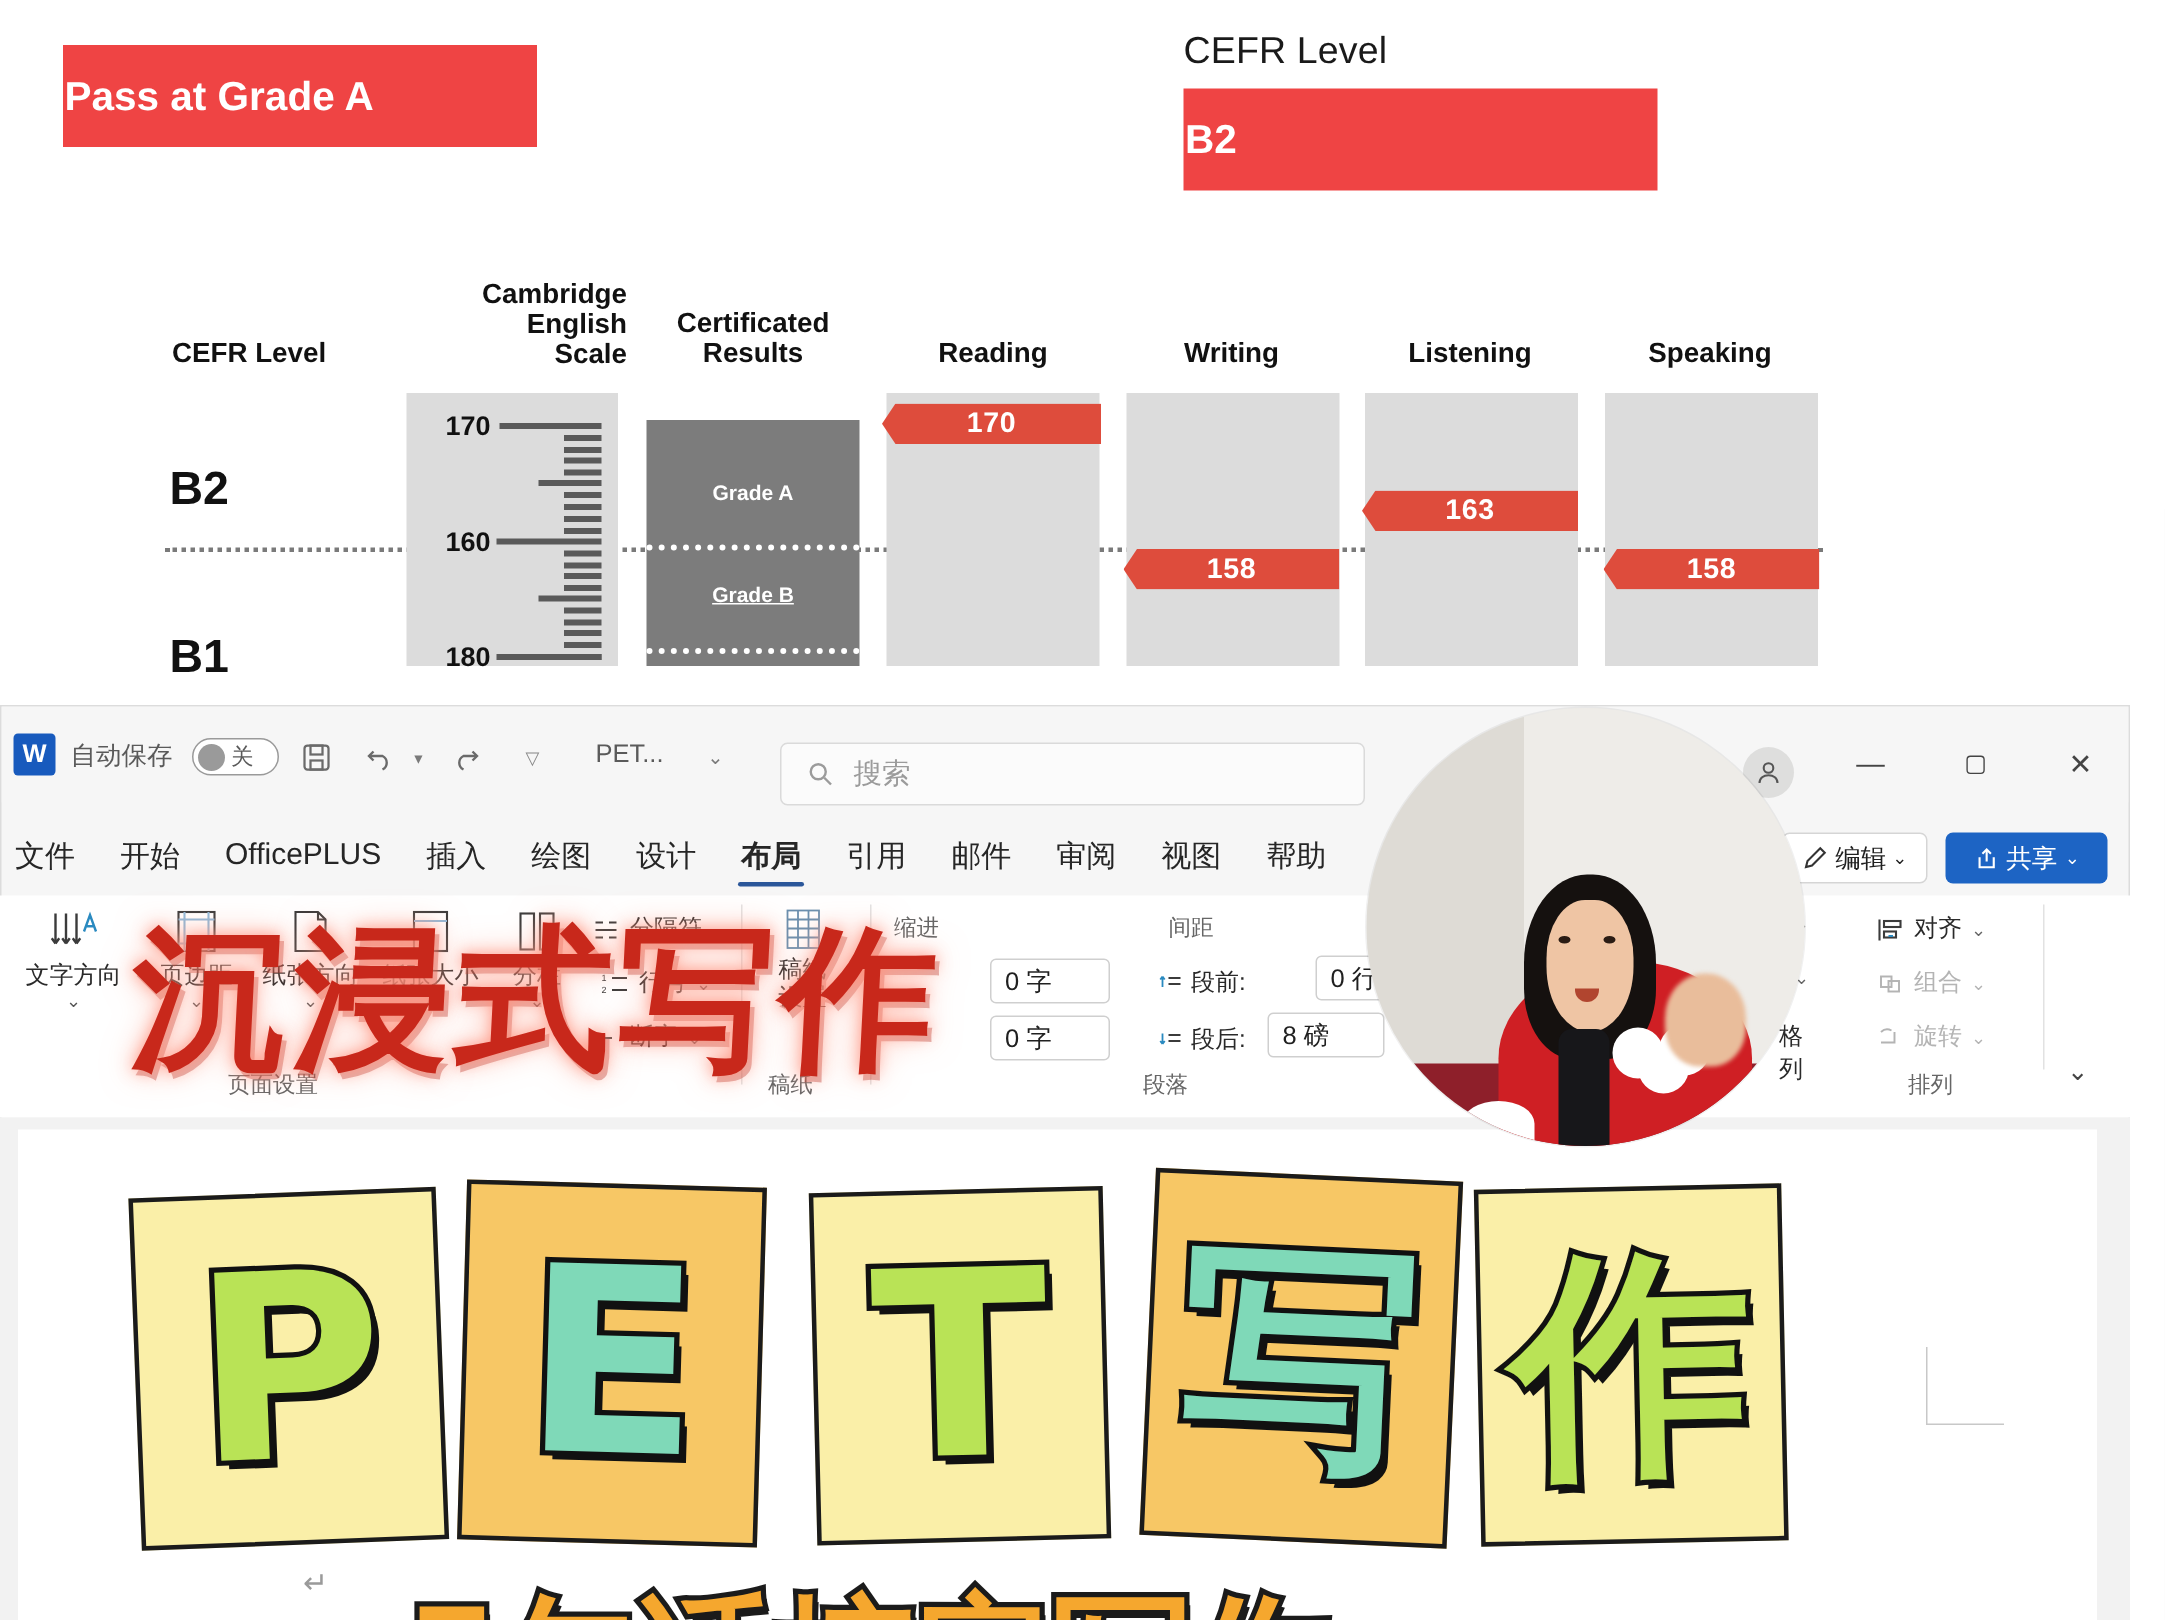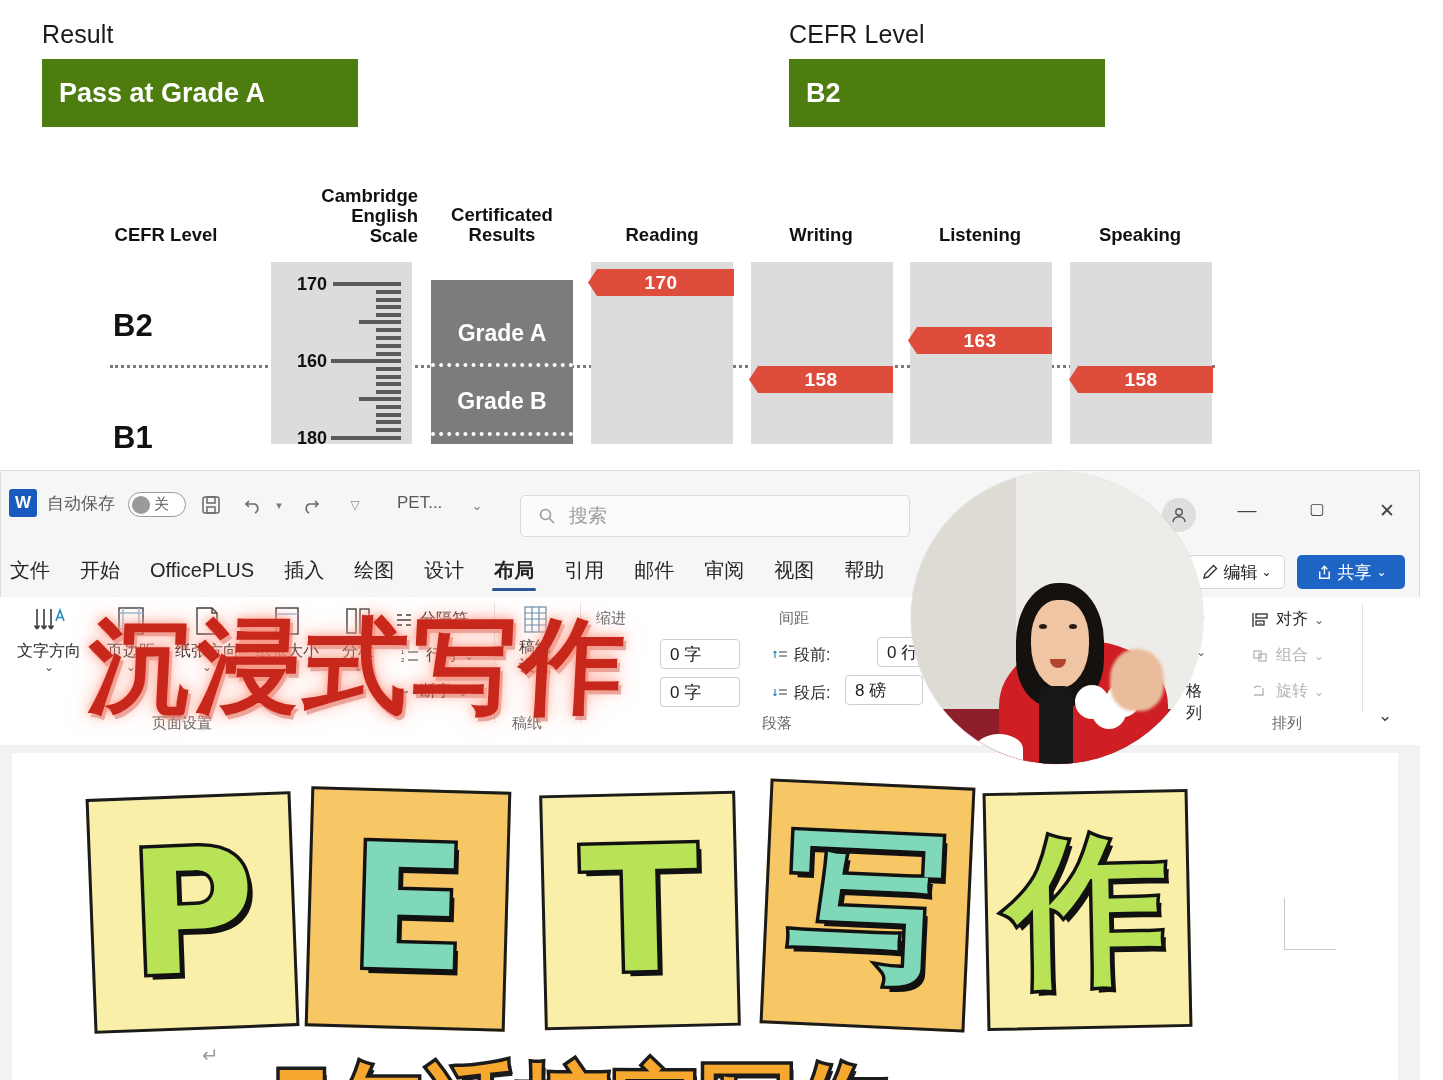--- a/index.html
+++ b/index.html
@@ -12,40 +12,40 @@
 
   
   #report { position: absolute; left: 0; top: 0; width: 1443px; height: 470px; background: #fff; }
 
   .summary-card { position: absolute; }
   .summary-label {
     font-size: 25px; color: #1a1a1a; font-weight: 400;
     letter-spacing: .1px; white-space: nowrap;
   }
   .summary-box {
-    margin-top: 10px; background: #4d7c0f; height: 68px;
-    display: flex; align-items: center; padding-left: 17px;
+    margin-top: 10px; background: #ef4444; height: 68px;
+    display: flex; align-items: center; padding-left: 1px;
   }
   .summary-value { color: #ffffff; font-size: 27px; font-weight: bold; white-space: nowrap; }
 
   
   #scale-chart { position: absolute; left: 0; top: 175px; width: 1443px; height: 295px; }
   .col-head {
     position: absolute; text-align: center; font-size: 18.5px; font-weight: bold;
     color: #111; line-height: 20px;
   }
   .cefr-row { position: absolute; font-size: 31px; font-weight: bold; color: #111; }
   .dotline {
     position: absolute; height: 0; border-top: 3px dotted #7a7a7a;
   }
   .band { position: absolute; background: #dcdcdc; }
   .band-dark { position: absolute; background: #7c7c7c; }
   .grade-label {
     position: absolute; width: 100%; text-align: center; color: #fff;
-    font-size: 23px; font-weight: bold;
+    font-size: 14px; font-weight: bold;
   }
   .white-dot {
     position: absolute; height: 0; border-top: 4px dotted #ffffff; width: 100%; left: 0;
   }
   
   .rule-major { position: absolute; background: #5a5a5a; height: 4px; }
   .rule-mid   { position: absolute; background: #5a5a5a; height: 4px; }
   .rule-minor { position: absolute; background: #5a5a5a; height: 4px; }
   .rule-num {
     position: absolute; font-size: 18px; font-weight: bold; color: #111;
@@ -251,21 +251,20 @@
   }
 </style>
 </head>
 <body>
 
 <div id="root">
 
   <section id="report">
 
     <div class="summary-card" style="left:42px; top:20px; width:316px;">
-      <div class="summary-label">Result</div>
       <div class="summary-box">
         <span class="summary-value">Pass at Grade A</span>
       </div>
     </div>
     <div class="summary-card" style="left:789px; top:20px; width:316px;">
       <div class="summary-label">CEFR Level</div>
       <div class="summary-box">
         <span class="summary-value">B2</span>
       </div>
     </div>
@@ -317,21 +316,21 @@
         <div class="rule-minor" style="left:105px; top:143px; width:25px;"></div>
         <div class="rule-minor" style="left:105px; top:151px; width:25px;"></div>
         <div class="rule-minor" style="left:105px; top:158px; width:25px;"></div>
         <div class="rule-minor" style="left:105px; top:166px; width:25px;"></div>
         <div class="rule-minor" style="left:105px; top:174px; width:25px;"></div>
       </div>
 
       <div class="band-dark" style="left:431px; top:105px; width:142px; height:164px;">
         <div class="grade-label" style="top:40px;">Grade A</div>
         <div class="white-dot" style="top:83px;"></div>
-        <div class="grade-label" style="top:108px;">Grade B</div>
+        <div class="grade-label" style="top:108px;text-decoration:underline;">Grade B</div>
         <div class="white-dot" style="top:152px;"></div>
       </div>
 
       <div class="band" style="left:591px; top:87px; width:142px; height:182px;"></div>
       <div class="score-bar" style="left:588px; top:94px; width:146px;">
         <span>170</span>
       </div>
 
       <div class="band" style="left:751px; top:87px; width:142px; height:182px;"></div>
       <div class="score-bar" style="left:749px; top:191px; width:144px;">

